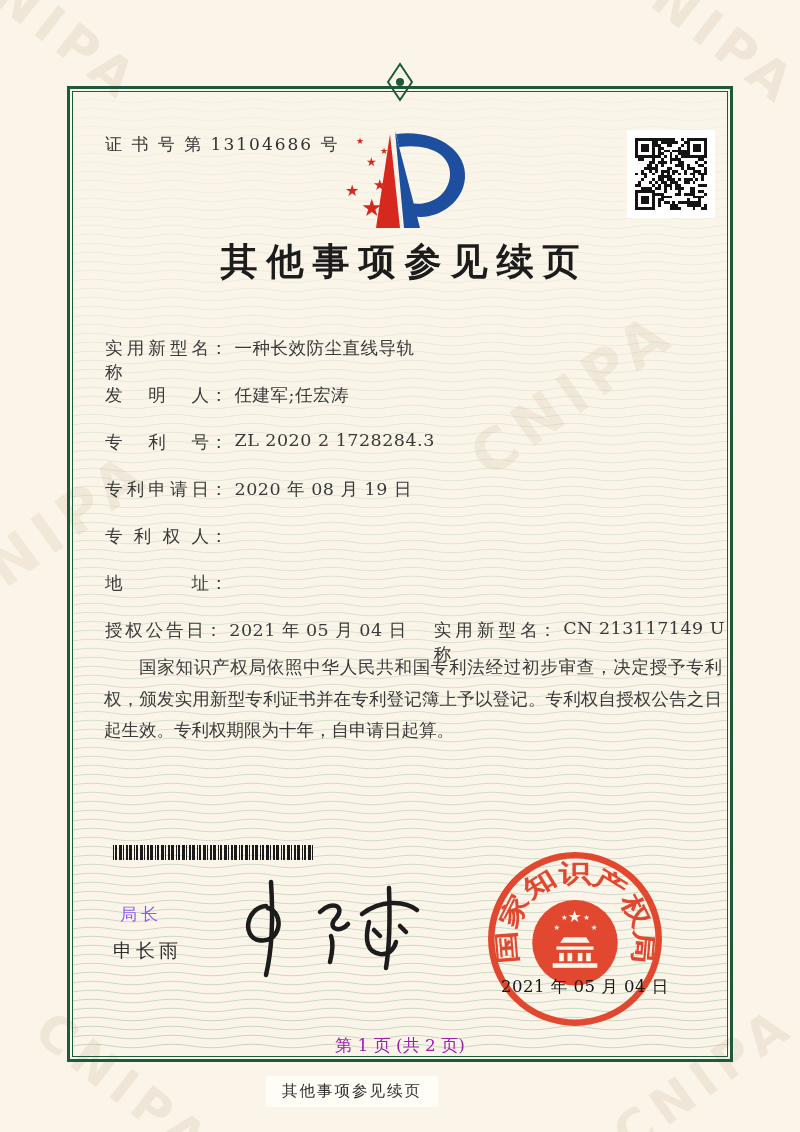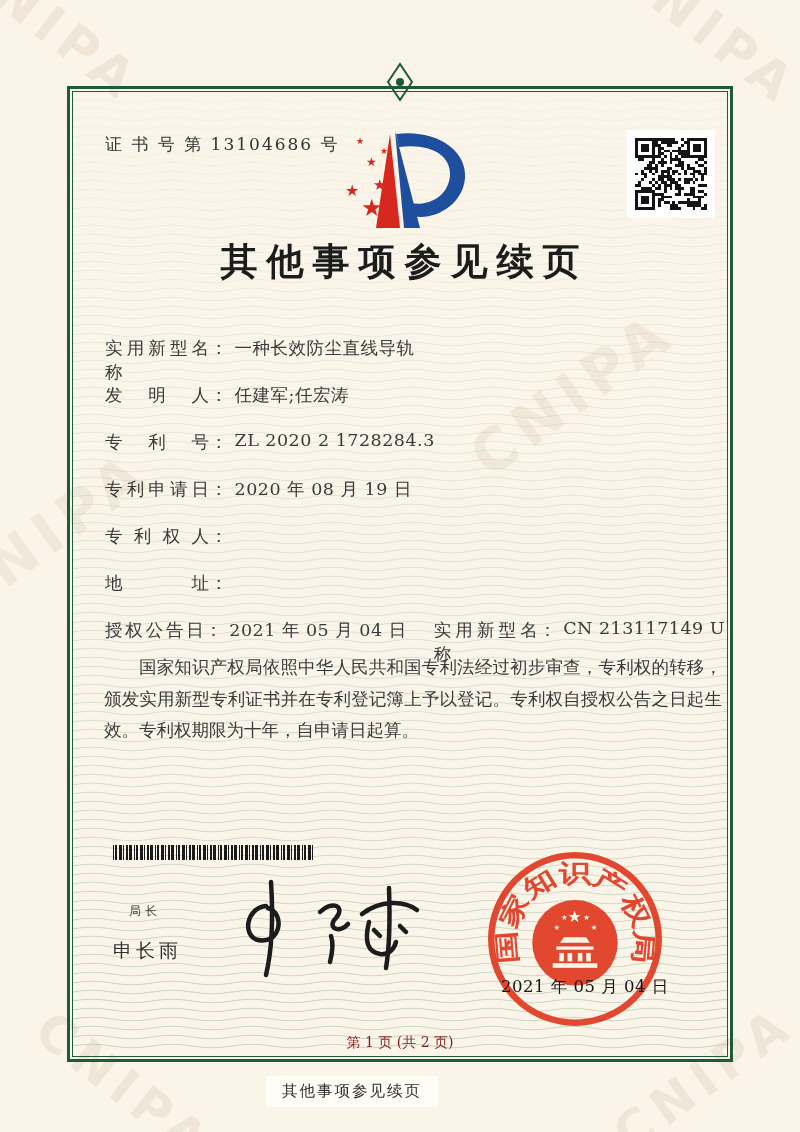--- a/index.html
+++ b/index.html
@@ -52,27 +52,27 @@
   .flabel{display:inline-block;width:104px;text-align:justify;text-align-last:justify;}
   .fcolon{margin-left:1px;}
   .fvalue{margin-left:7px;letter-spacing:0.5px;white-space:nowrap;}
   .gpair2{margin-left:27px;display:flex;}
   
   .paras{position:absolute;left:104px;top:652px;width:618px;font-size:17.5px;
     line-height:31.5px;text-align:justify;}
   .paras p{margin:0;text-indent:2em;}
   
   .barcode{position:absolute;left:113px;top:845px;}
-  .officer-title{position:absolute;left:129px;top:903px;font-size:12px;letter-spacing:4px;color:#404040;}
+  .officer-title{position:absolute;left:120px;top:903px;font-size:17px;letter-spacing:4px;color:#8b5cf6;}
   .officer-name{position:absolute;left:113px;top:938px;font-size:19px;letter-spacing:4px;color:#2e2e2e;}
   .signature{position:absolute;left:228px;top:878px;}
   .seal{position:absolute;left:482px;top:846px;}
   .seal-date{position:absolute;left:501px;top:976px;width:160px;font-size:16.5px;
     letter-spacing:0.5px;color:#151515;white-space:nowrap;}
-  .page-info{position:absolute;left:0;top:1034px;width:800px;text-align:center;font-size:14px;color:#7f1d1d;}
+  .page-info{position:absolute;left:0;top:1034px;width:800px;text-align:center;font-size:17px;color:#a21caf;}
   .footer-note{position:absolute;left:0;top:1076px;width:704px;text-align:center;}
   .footer-note span{display:inline-block;background:#fffdf6;padding:5px 16px;
     font-size:15.5px;letter-spacing:2px;color:#2e2e2e;}
 </style>
 </head>
 <body>
 
 <div class="page">
 
   <div class="wm wm1">CNIPA</div>
@@ -618,21 +618,21 @@
       <span class="fvalue">2021 年 05 月 04 日</span>
       <span class="gpair2">
         <span class="flabel">实用新型名称</span>
           <span class="fcolon">：</span>
         <span class="fvalue">CN 213117149 U</span>
       </span>
     </div>
   </div>
 
   <div class="paras">
-    <p>国家知识产权局依照中华人民共和国专利法经过初步审查，专利权的转移，颁发实用新型专利证书并在专利登记簿上予以登记。专利权自授权公告之日起生效。专利权期限为十年，自申请日起算。</p>
+    <p>国家知识产权局依照中华人民共和国专利法经过初步审查，决定授予专利权，颁发实用新型专利证书并在专利登记簿上予以登记。专利权自授权公告之日起生效。专利权期限为十年，自申请日起算。</p>
   </div>
 
   <svg class="barcode" id="barcode" width="206" height="15">
       <rect x="0" y="0" width="1" height="15" fill="#1a1a1a"></rect>
       <rect x="2" y="0" width="2" height="15" fill="#1a1a1a"></rect>
       <rect x="6" y="0" width="3" height="15" fill="#1a1a1a"></rect>
       <rect x="10" y="0" width="1" height="15" fill="#1a1a1a"></rect>
       <rect x="13" y="0" width="2" height="15" fill="#1a1a1a"></rect>
       <rect x="16" y="0" width="3" height="15" fill="#1a1a1a"></rect>
       <rect x="21" y="0" width="1" height="15" fill="#1a1a1a"></rect>

